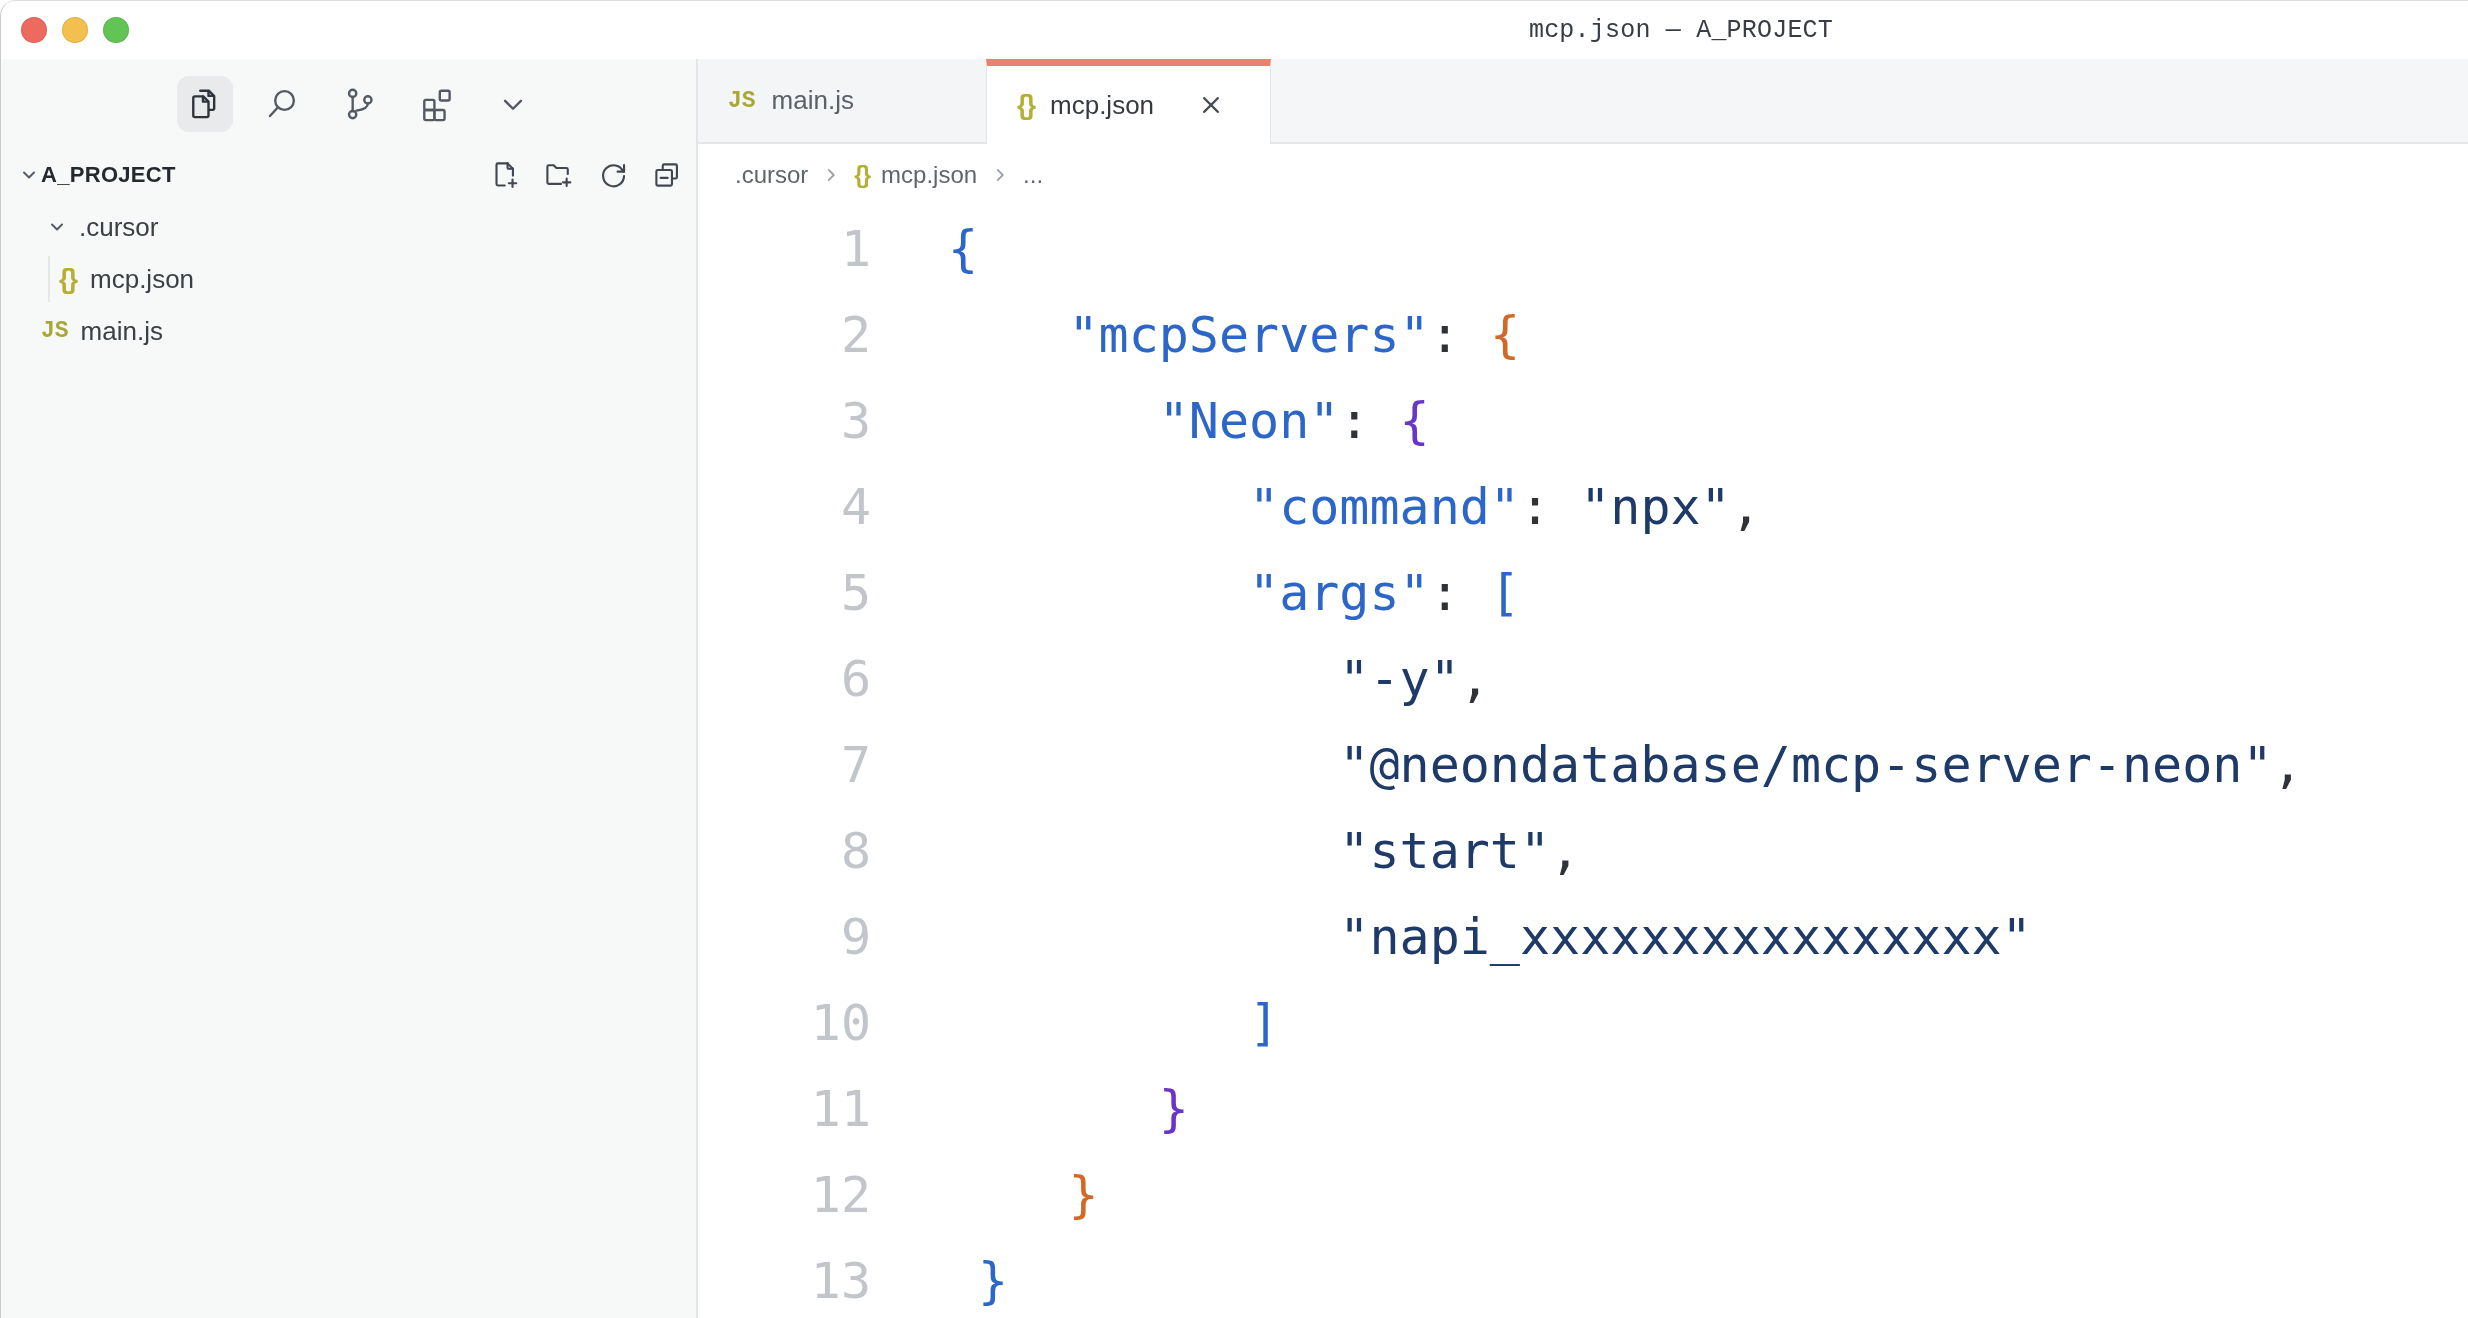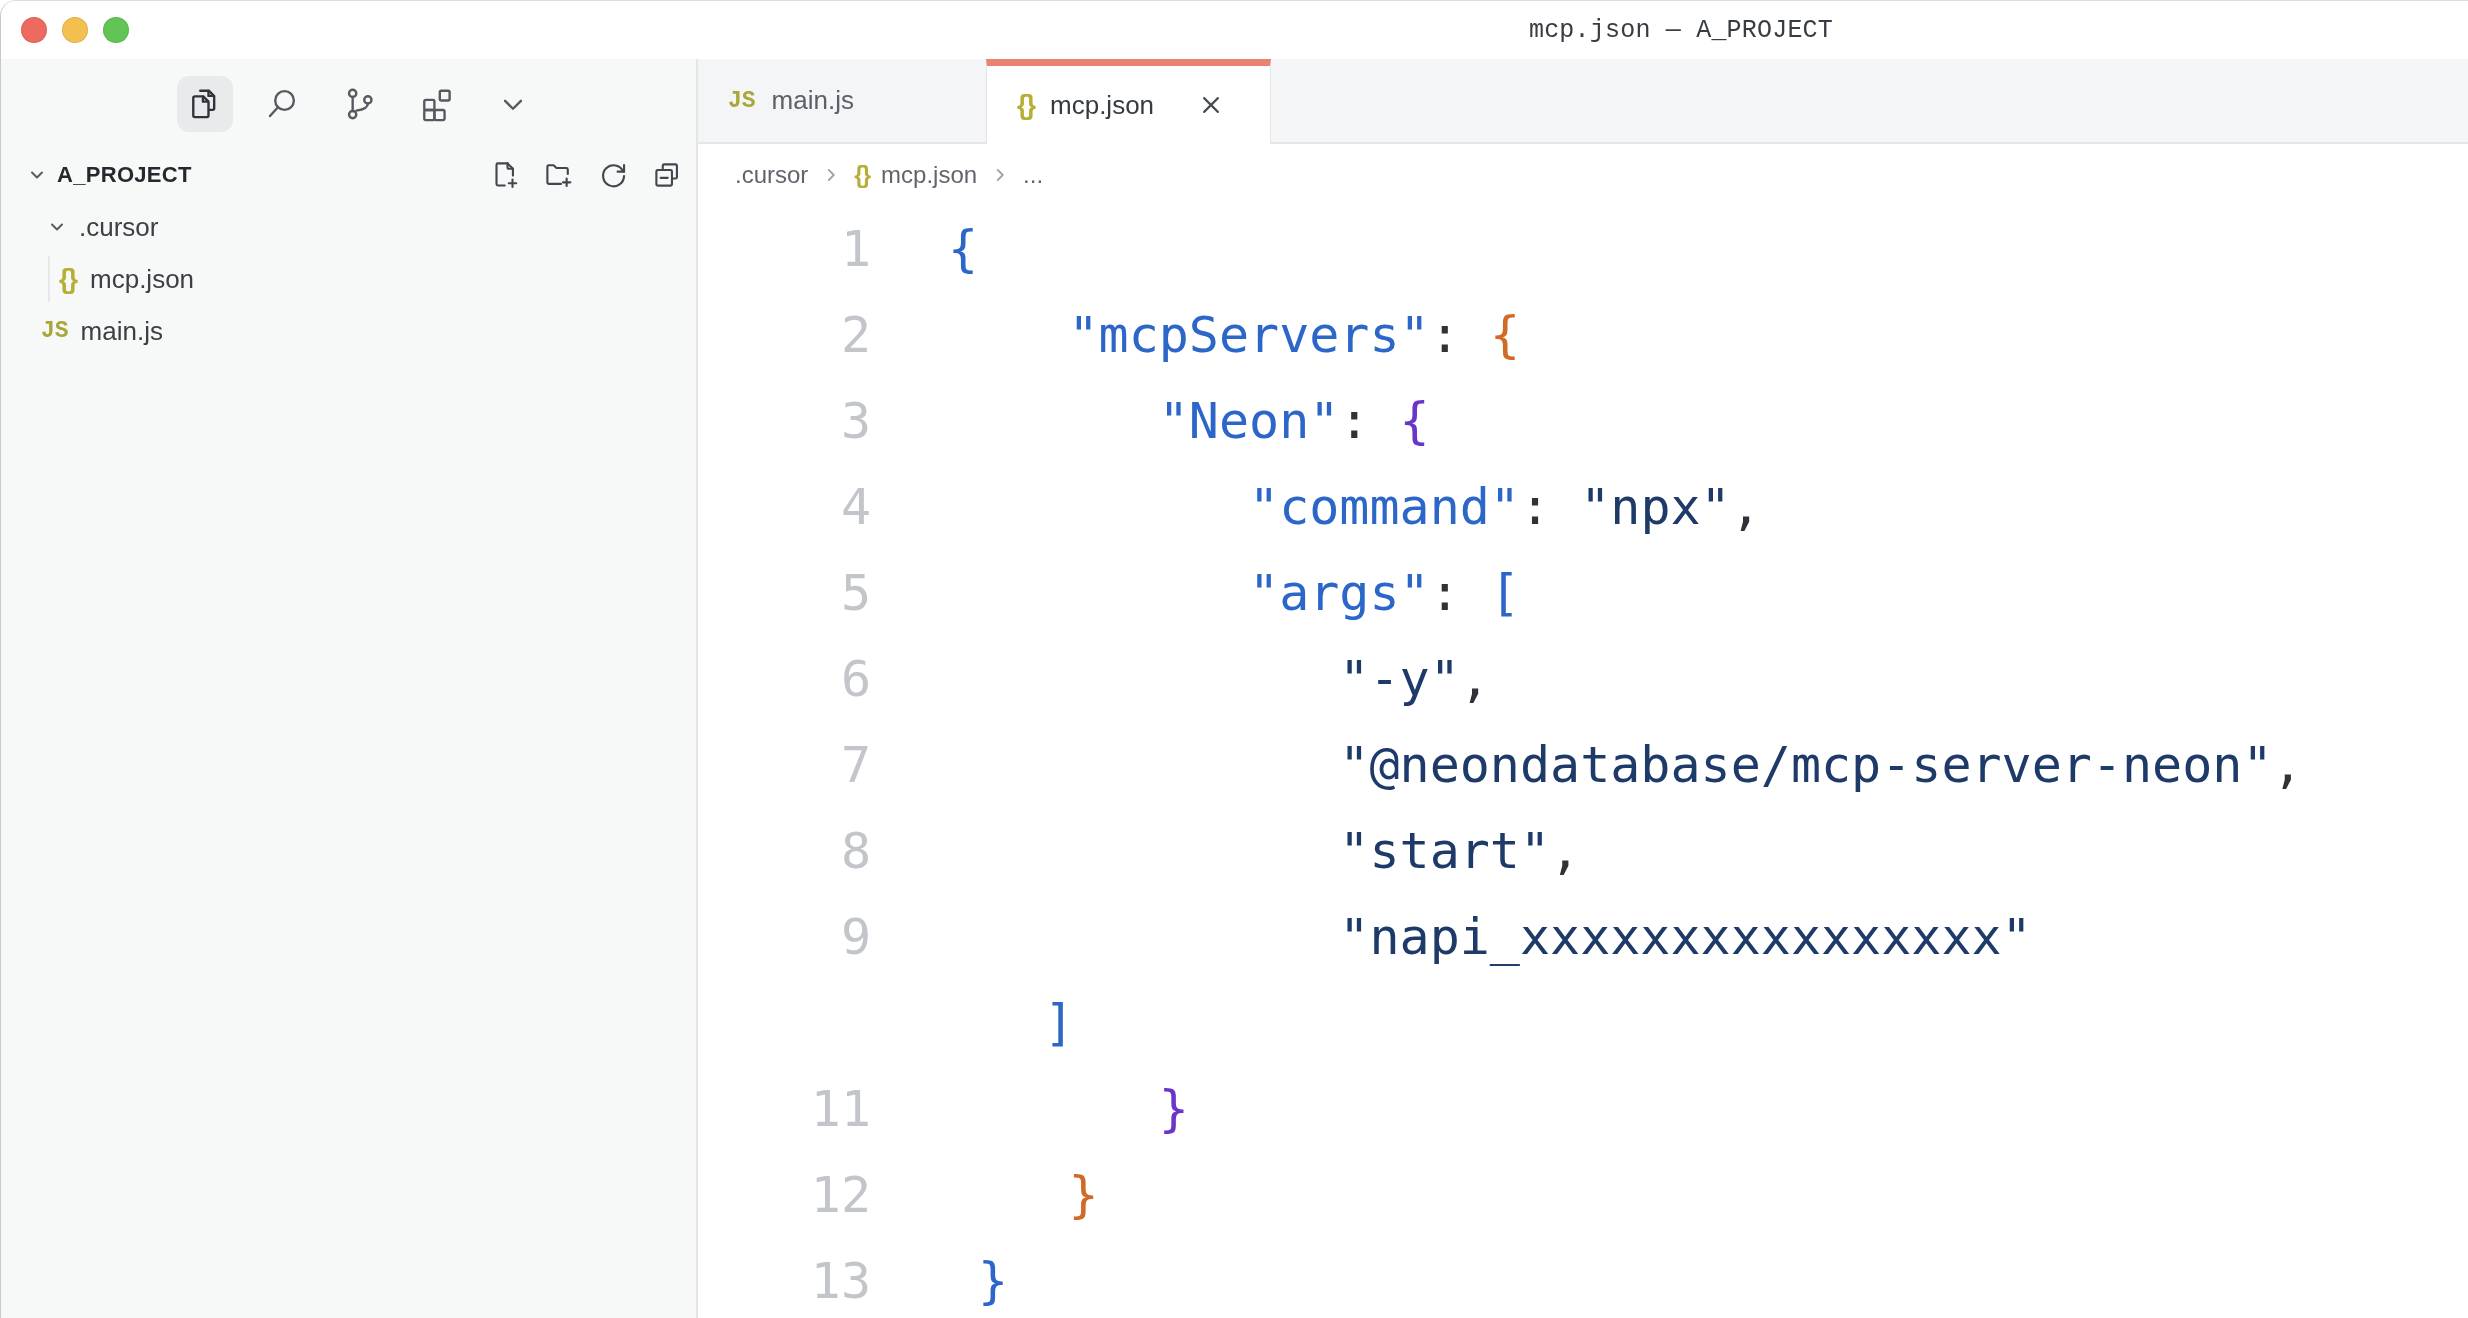--- a/index.html
+++ b/index.html
@@ -25,21 +25,21 @@
   .editor{flex:1;min-width:0;display:flex;flex-direction:column;background:#fff;}
 
   
   .activity{height:90px;display:flex;align-items:center;gap:21px;padding-left:176px;}
   .act-btn{width:56px;height:56px;flex:none;display:flex;align-items:center;justify-content:center;
            border-radius:12px;color:#545a62;}
   .act-btn.active{background:#e9eaec;color:#2e343b;}
   .act-btn svg{width:38px;height:38px;}
 
   
-  .exp-header{display:flex;align-items:center;height:52px;padding:0 8px 0 24px;gap:8px;}
+  .exp-header{display:flex;align-items:center;height:52px;padding:0 8px 0 16px;}
   .chev{display:flex;color:#565c63;}
   .chev svg{width:24px;height:24px;}
   .exp-title{font-size:22px;font-weight:700;color:#24292e;letter-spacing:.3px;white-space:nowrap;}
   .spacer{flex:1;}
   .exp-actions{display:flex;gap:20px;color:#41474f;padding-right:4px;}
   .exp-actions .icon-btn{display:flex;}
   .exp-actions svg{width:34px;height:34px;}
 
   
   .tree-row{height:52px;display:flex;align-items:center;font-size:26px;color:#3b4046;}
@@ -271,20 +271,21 @@
           </div>
           <div class="line">
             <div class="gutter">8</div>
             <div class="linetext"><span class="tok-ws">             </span><span class="tok-str">"start"</span><span class="tok-punc">,</span></div>
           </div>
           <div class="line">
             <div class="gutter">9</div>
             <div class="linetext"><span class="tok-ws">             </span><span class="tok-str">"napi_xxxxxxxxxxxxxxxx"</span></div>
           </div>
           <div class="line">
+            <div class="gutter">10</div>
             <div class="linetext"><span class="tok-ws">          </span><span class="tok-b1">]</span></div>
           </div>
           <div class="line">
             <div class="gutter">11</div>
             <div class="linetext"><span class="tok-ws">       </span><span class="tok-b3">}</span></div>
           </div>
           <div class="line">
             <div class="gutter">12</div>
             <div class="linetext"><span class="tok-ws">    </span><span class="tok-b2">}</span></div>
           </div>

